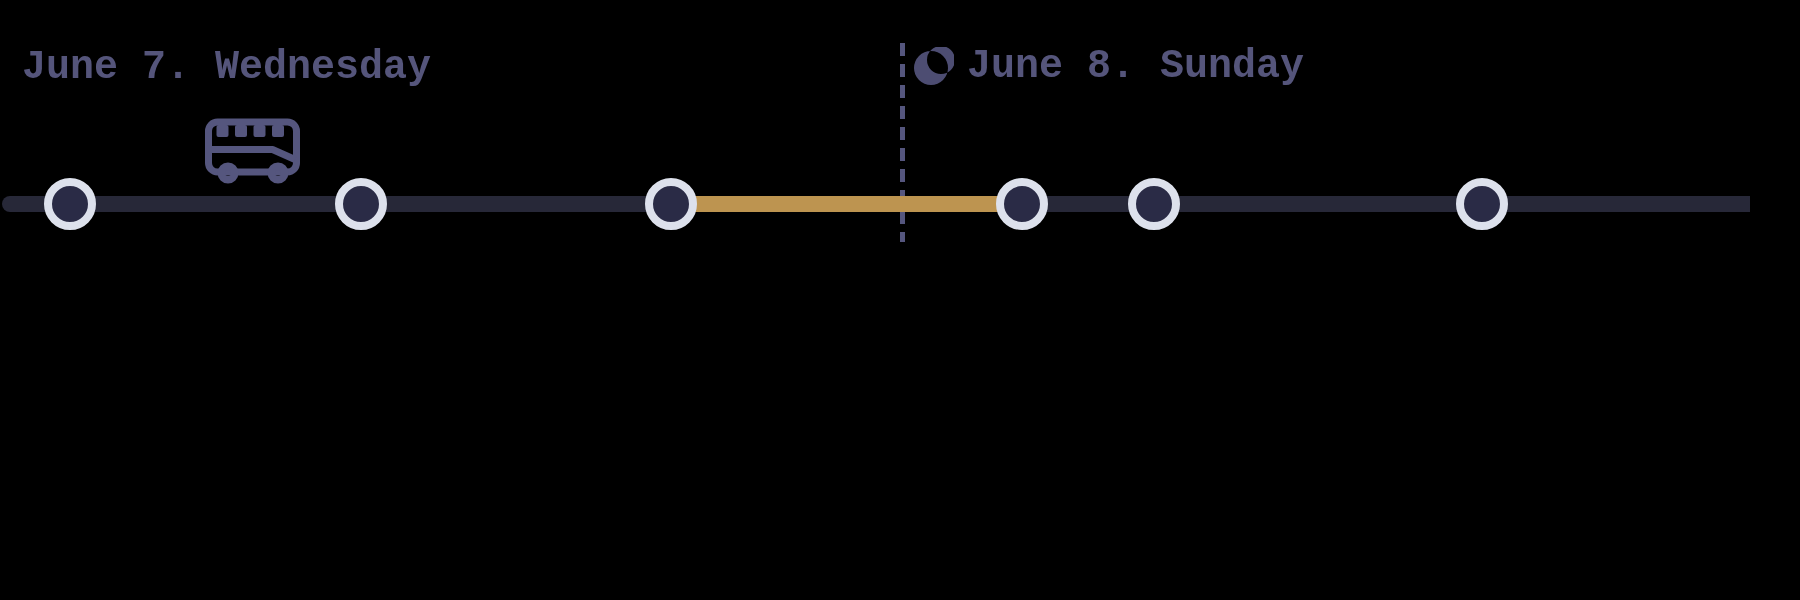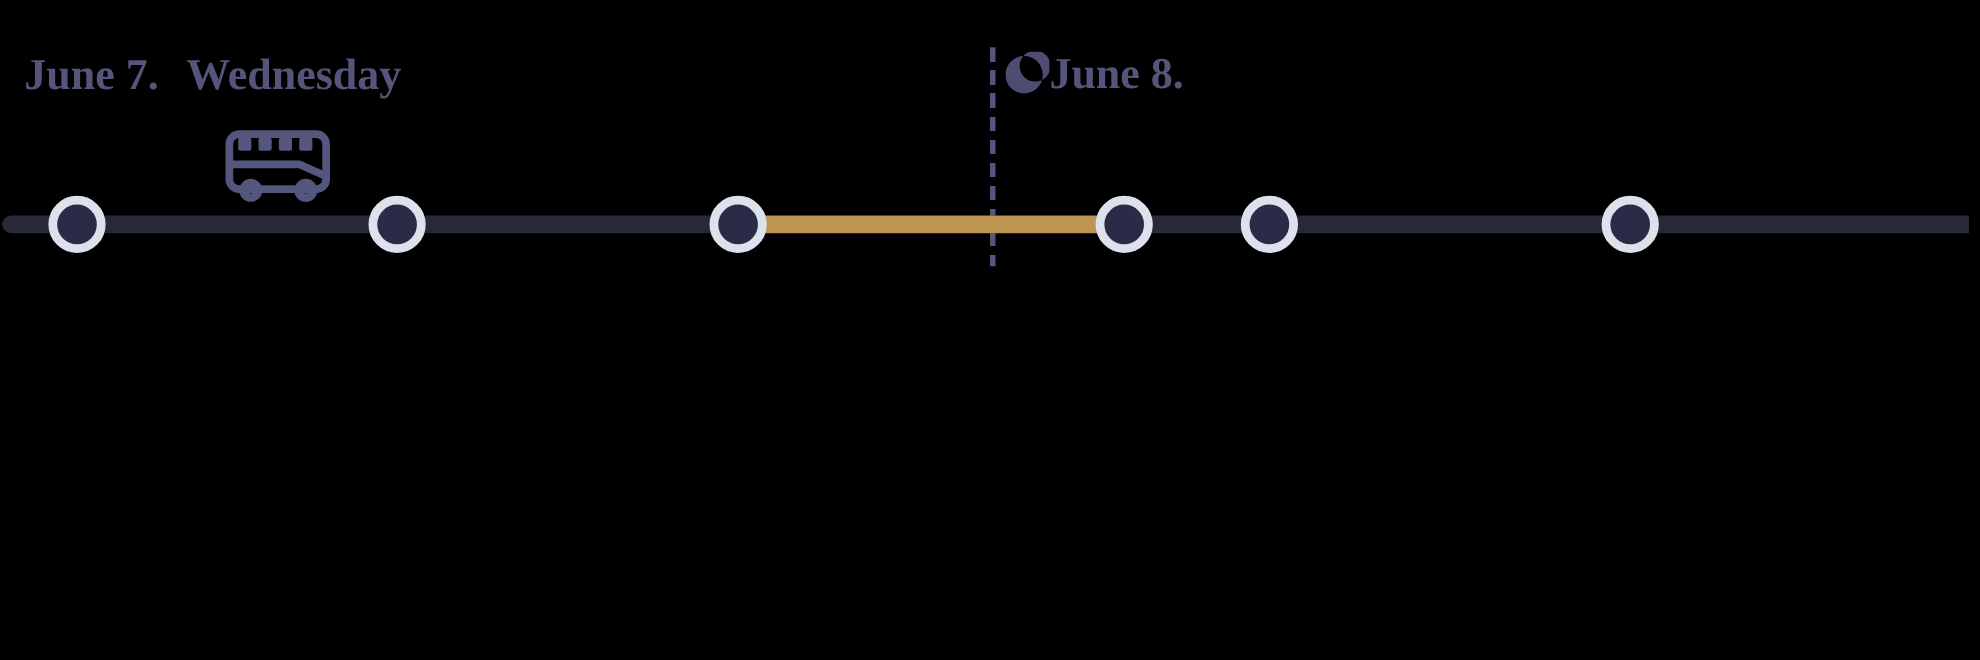--- a/index.html
+++ b/index.html
@@ -13,39 +13,38 @@
     --text:#55557b;
     --moon:#4d4d72;
   }
   html,body{margin:0;padding:0;}
   body{background:var(--bg);}
   .stage{
     position:relative;
     width:1750px;height:600px;
     background:var(--bg);
     overflow:hidden;
-    font-family:Liberation Serif, serif;
-    padding-left:40px;
+    font-family:Liberation Mono, monospace;
   }
   
   .day-label{
     position:absolute;
     display:flex;
     align-items:center;
     height:44px;
     line-height:44px;
     font-size:40px;
     font-weight:700;
     color:var(--text);
     white-space:nowrap;
   }
   .day-label .weekday{margin-left:25px;}
   .day1{left:22px;top:46px;}
   .day2{left:914px;top:45px;}
-  .day2 .date{}
+  .day2 .date{margin-left:13px;}
   
   .moon-svg{width:40px;height:40px;color:var(--moon);flex:0 0 auto;}
   .bus-svg{
     position:absolute;left:204px;top:118px;
     width:97px;height:70px;
     color:var(--purple);
   }
   
   .baseline{
     position:absolute;
@@ -82,20 +81,21 @@
     <span class="date">June 7.</span>
     <span class="weekday">Wednesday</span>
   </div>
 
   <div class="day-label day2">
     <svg class="moon-svg" viewBox="0 0 40 40" xmlns="http://www.w3.org/2000/svg" aria-hidden="true">
       <path fill="currentColor" fill-rule="evenodd" d="M0,21 a17,17 0 1,0 34,0 a17,17 0 1,0 -34,0 Z
            M13,13 a14,14 0 1,0 28,0 a14,14 0 1,0 -28,0 Z"></path>
     </svg>
     <span class="date">June 8.</span>
+    <span class="weekday">Sunday</span>
   </div>
 
   <svg class="bus-svg" viewBox="0 0 96 70" xmlns="http://www.w3.org/2000/svg" aria-hidden="true">
     <rect x="4" y="4" width="88" height="50" rx="9" fill="none" stroke="currentColor" stroke-width="7"></rect>
     <rect x="12" y="7" width="12" height="12" rx="2" fill="currentColor"></rect>
     <rect x="30.5" y="7" width="12" height="12" rx="2" fill="currentColor"></rect>
     <rect x="49" y="7" width="12" height="12" rx="2" fill="currentColor"></rect>
     <rect x="67.5" y="7" width="12" height="12" rx="2" fill="currentColor"></rect>
     <path d="M7 31.5 H68 L90.5 41.5" fill="none" stroke="currentColor" stroke-width="7" stroke-linejoin="round"></path>
     <circle cx="23.5" cy="55" r="6.75" fill="none" stroke="currentColor" stroke-width="7.5"></circle>

